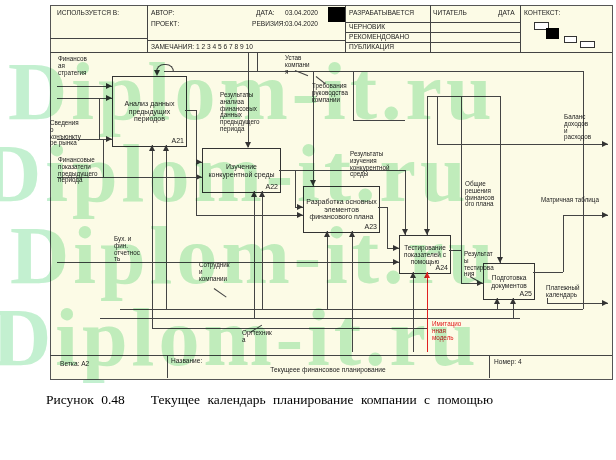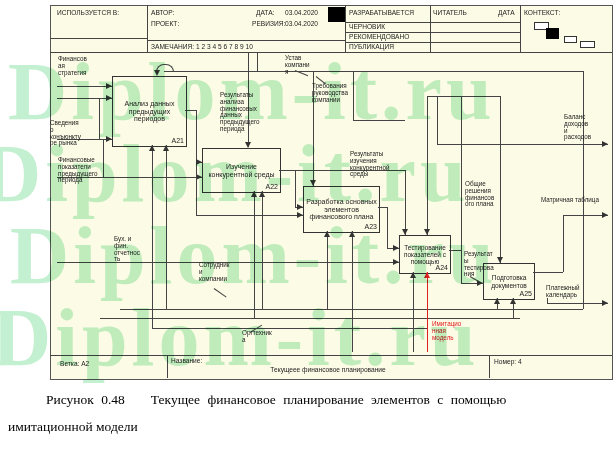--- a/index.html
+++ b/index.html
@@ -268,17 +268,16 @@
 модель</div>
 
   <div id="wmwrap">
     <div class="wm" style="left:8px;top:40px;">Diplom-it.ru</div>
     <div class="wm" style="left:-18px;top:122px;">Diplom-it.ru</div>
     <div class="wm" style="left:10px;top:204px;">Diplom-it.ru</div>
     <div class="wm" style="left:-8px;top:286px;">Diplom-it.ru</div>
   </div>
 
   <div class="cap" style="left:46px;top:392px;word-spacing:4px;">
-    <span>Рисунок 0.48</span><span style="display:inline-block;width:26px;"></span><span>Текущее финансовое планирование элементов с помощью</span>
-  </div>
-  <div class="cap" style="left:8px;top:419px;">имитационной модели</div>
+    <span>Рисунок 0.48</span><span style="display:inline-block;width:26px;"></span><span>Текущее календарь планирование компании с помощью</span>
+  </div>
 
 </div>
 
 </body></html>

